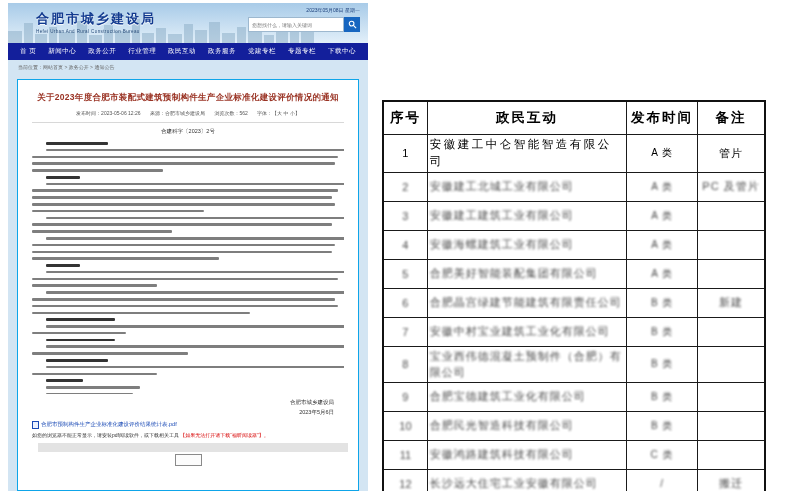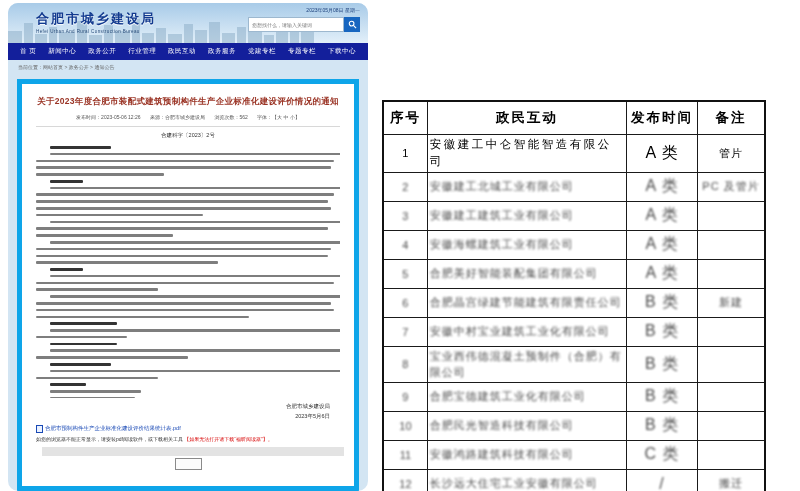--- a/index.html
+++ b/index.html
@@ -1,34 +1,34 @@
 <!DOCTYPE html>
 <html><head>
 <meta charset="utf-8">
 <style>
   html,body{margin:0;padding:0;background:#fff;width:800px;height:491px;overflow:hidden;
     font-family:"Liberation Sans","DejaVu Sans",sans-serif;}
-  .abs{position:absolute;border-radius:10px;}
+  .abs{position:absolute;}
 
   
   .site{left:8px;top:3px;width:360px;height:488px;background:#d3e5f3;filter:blur(0.3px);overflow:hidden;}
   .banner{position:relative;height:40px;background:linear-gradient(#a8cbe8,#e2eff9);overflow:hidden;}
   .skyline{position:absolute;bottom:0;left:0;right:0;height:26px;display:flex;align-items:flex-end;gap:2px;opacity:.55;}
   .skyline i{display:block;background:#8fb0c9;}
   .logo{position:absolute;left:28px;top:7px;}
   .logo .cn{font-size:13px;font-weight:bold;color:#123a8f;letter-spacing:2px;text-shadow:0 1px 1px #fff;}
   .logo .en{font-size:4.5px;color:#2a4d7a;letter-spacing:.4px;margin-top:1px;}
   .hdate{position:absolute;right:8px;top:4px;font-size:5px;color:#1b3f7a;}
   .searchbox{position:absolute;right:8px;top:14px;display:flex;}
   .searchbox input{width:88px;height:13px;border:1px solid #9db8cf;background:#fff;font-size:5px;color:#999;padding:0 3px;outline:none;}
   .searchbtn{width:16px;height:15px;background:#1766c0;border:none;display:flex;align-items:center;justify-content:center;cursor:pointer;}
   .navbar{height:17px;background:#131f9b;display:flex;align-items:center;justify-content:space-around;padding:0 6px;}
   .nav-item{color:#fff;font-size:6.5px;letter-spacing:.5px;white-space:nowrap;cursor:pointer;}
   .crumbs{height:15px;line-height:15px;font-size:5px;color:#666;padding-left:10px;}
-  .card{position:absolute;left:9px;right:9px;top:76px;bottom:0;background:#fff;border:5px solid #0ea5e9;
+  .card{position:absolute;left:9px;right:9px;top:76px;bottom:0;background:#fff;border:1px solid #0ea5e9;
     padding:12px 14px 0 14px;box-sizing:border-box;}
   .art-title{font-size:8.5px;font-weight:bold;color:#9a3324;text-align:center;letter-spacing:.3px;}
   .art-meta{font-size:5px;color:#555;text-align:center;margin-top:6px;white-space:nowrap;}
   .art-meta span{margin:0 4px;}
   .hr{border-top:1px solid #d8d8d8;margin:6px 0 5px 0;}
   .docno{font-size:5.5px;color:#333;text-align:center;margin-bottom:7px;}
   .bodyfill{height:252px;overflow:hidden;}
   .fl{height:2.6px;background:#5a5a5a;opacity:.78;border-radius:1px;margin-bottom:4.2px;filter:blur(.35px);}
   .fl.head{background:#1f1f1f;opacity:.9;}
   .sig{text-align:right;font-size:5.5px;color:#333;line-height:1.8;margin:4px 10px 2px 0;filter:blur(.3px);}
@@ -41,21 +41,21 @@
 
   
   .attach{left:375px;top:0;width:425px;height:491px;background:#fff;}
   .att-label{font-size:15px;font-weight:600;color:#111;letter-spacing:2px;margin:14px 0 0 12px;}
   .att-title{font-size:16px;font-weight:bold;color:#000;text-align:center;letter-spacing:.5px;margin-top:22px;}
   table.res{position:absolute;left:7px;top:100px;width:384px;border-collapse:collapse;border:2px solid #111;}
   table.res th{border:1px solid #1a1a1a;font-size:13.5px;font-weight:bold;letter-spacing:2px;height:30px;color:#000;background:#fff;}
   table.res td{border:1px solid #1a1a1a;height:26px;color:#000;vertical-align:middle;padding:1px 2px;}
   td.c-no{width:40px;text-align:center;font-size:11px;}
   td.c-co{width:202px;font-size:11px;letter-spacing:1px;padding-left:9px;line-height:1.5;}
-  td.c-re{width:68px;text-align:center;font-size:16px;letter-spacing:1px;}
+  td.c-re{width:68px;text-align:center;font-size:10px;letter-spacing:1px;}
   td.c-rm{width:64px;text-align:center;font-size:11px;letter-spacing:1px;}
   tr.sharp td.c-co{letter-spacing:2.5px;font-size:11.5px;}
   tr.blurred .cw{filter:blur(1.15px);opacity:.82;color:#222;}
   .cw{display:block;}
 </style>
 </head>
 <body>
 
 <div class="abs site">
 

